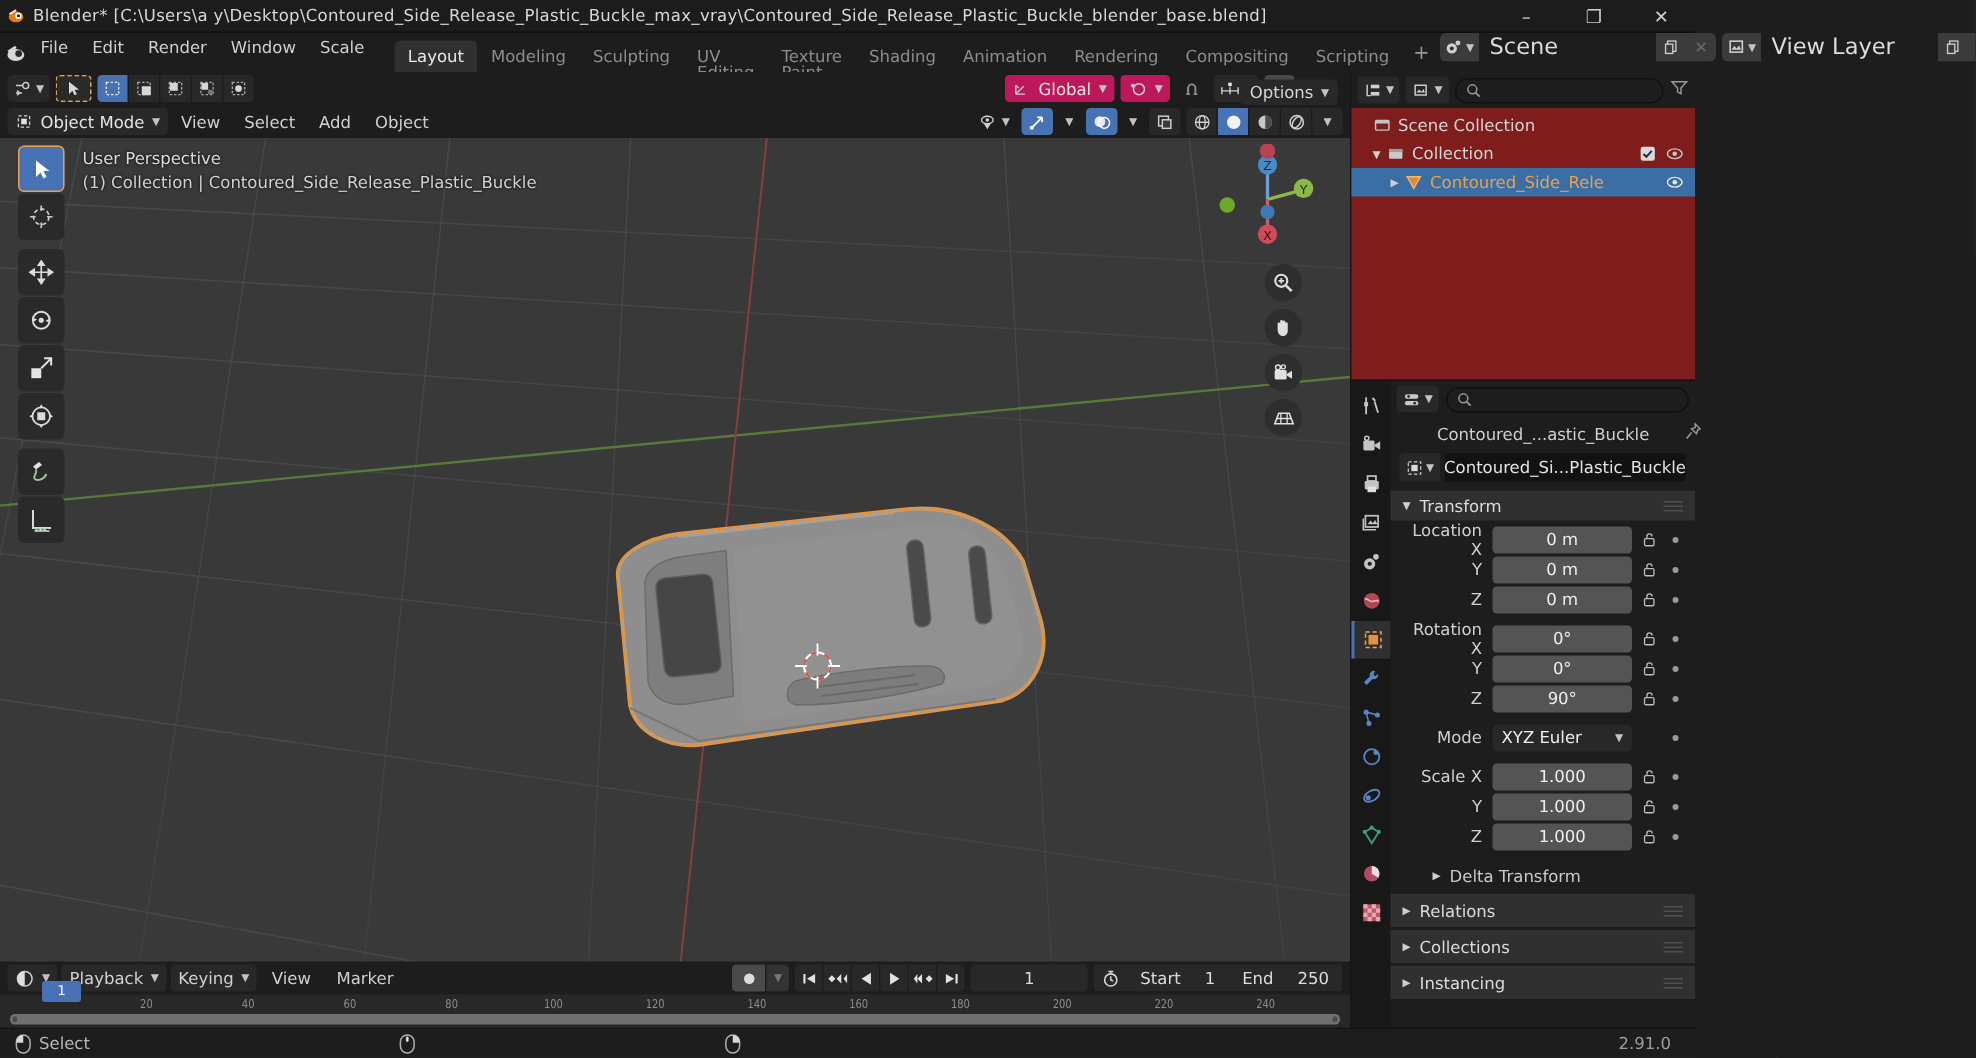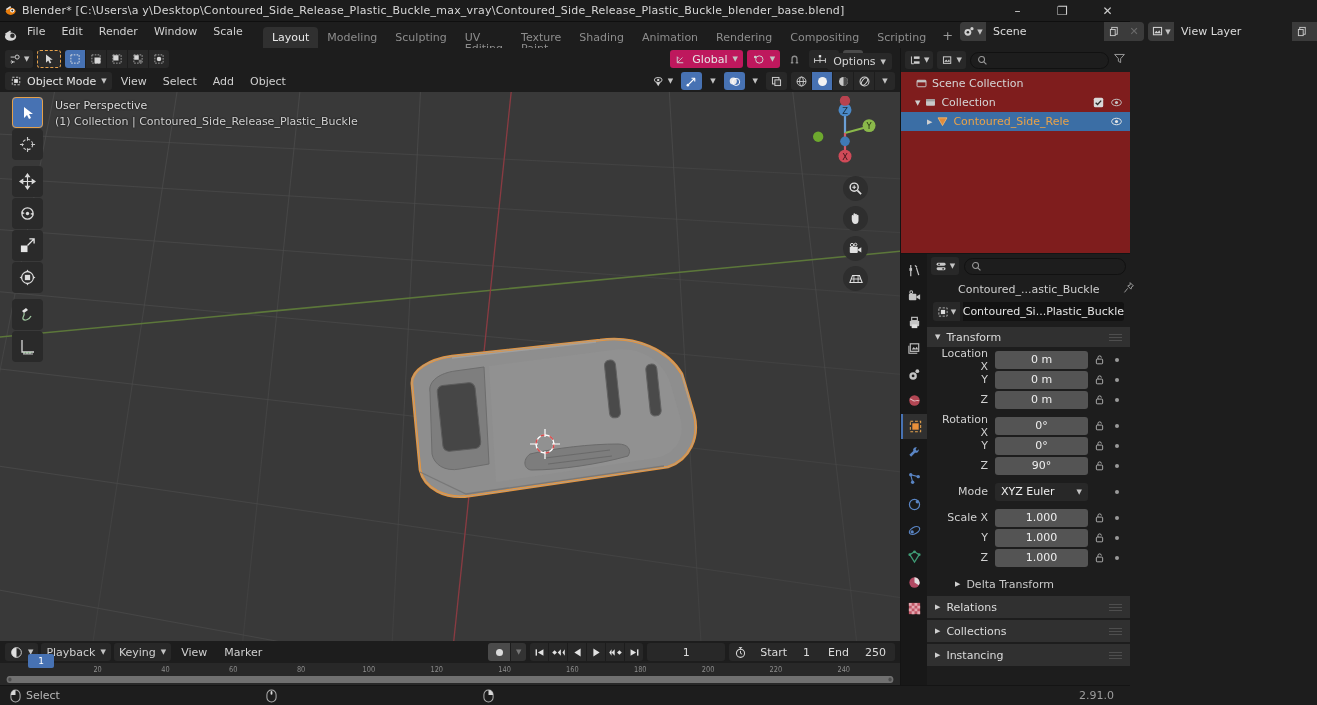--- a/index.html
+++ b/index.html
@@ -37,21 +37,21 @@
     padding: 5px 9px 6px 9px; font-size: 11px; color: #8d8d8d; cursor: default;
     border-radius: 4px 4px 0 0; height: 21px; line-height: 11px; align-self: flex-end;
   }
   .ws-tab.active { background: #303030; color: #e8e8e8; }
   .ws-plus { color:#9a9a9a; padding: 2px 7px; font-size: 13px; }
   .topbar-right { margin-left:auto; display:flex; align-items:center; gap:4px; padding-right: 4px; }
   .id-block {
     display:flex; align-items:center; background:#282828; border-radius:4px; height:19px; overflow:hidden;
   }
   .id-icon { width:26px; height:19px; background:#3b3b3b; display:flex; align-items:center; justify-content:center; gap:1px;}
-  .id-name { background:#1d1d1d; color:#dcdcdc; padding:0 8px 0 7px; height:19px; line-height:19px; min-width:118px; font-size:11px;}
+  .id-name { background:#1d1d1d; color:#dcdcdc; padding:0 8px 0 7px; height:19px; line-height:19px; min-width:118px; font-size:15px;}
   .id-btn { width:20px; height:19px; background:#3b3b3b; display:flex; align-items:center; justify-content:center; color:#c8c8c8;}
   .id-btn.dim { color:#6a6a6a; }
   .chev { font-size: 7px; color:#c3c3c3; }
 
   
   .main { flex: 1; display: flex; min-height: 0; background: #1d1d1d; }
   .left-col { flex:1; display:flex; flex-direction:column; min-width:0; }
 
   
   .vp-header {

